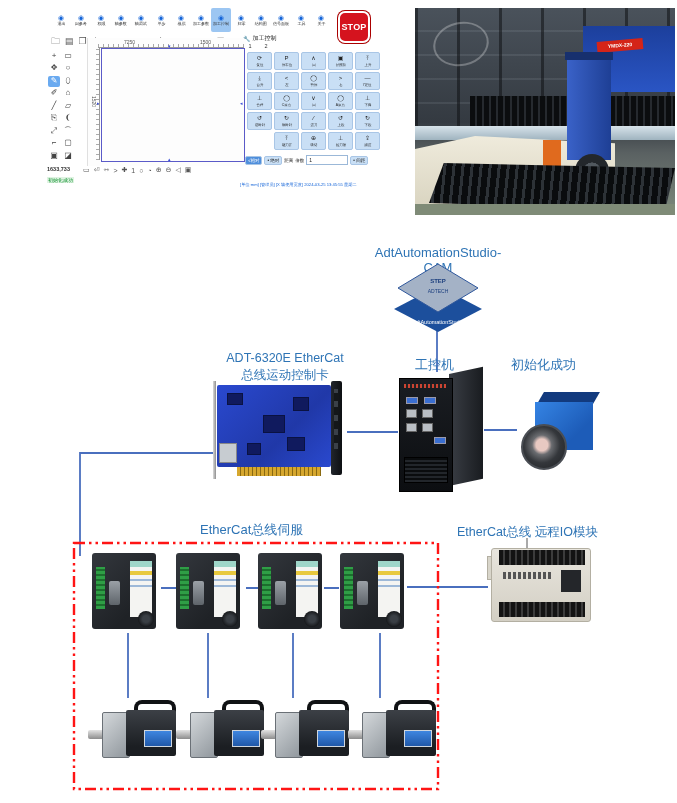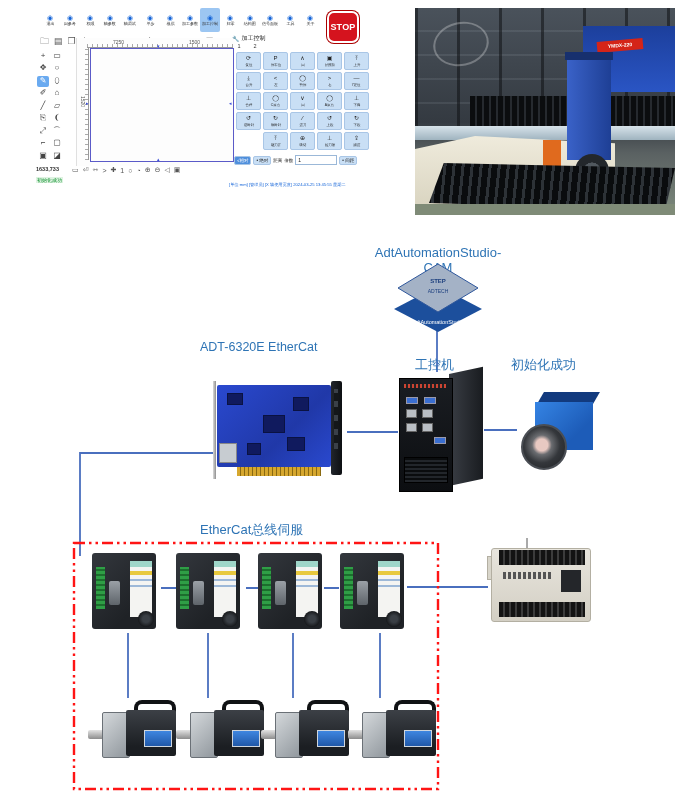--- a/index.html
+++ b/index.html
@@ -1,21 +1,21 @@
 <!DOCTYPE html>
 <html><head>
 <meta charset="utf-8">
 <style>
   html,body{margin:0;padding:0;background:#ffffff;}
   body{font-family:"Liberation Sans",sans-serif;}
   #page{position:relative;width:677px;height:803px;background:#fff;overflow:hidden;}
   .abs{position:absolute;}
 
   
-  #sw{left:36px;top:8px;width:340px;height:190px;background:#fff;}
+  #sw{left:47px;top:8px;width:340px;height:190px;background:#fff;}
   .sw-toolbar-top{left:4px;top:0;width:286px;height:26px;display:flex;}
   .sw-tool-item{width:20px;height:24px;display:flex;flex-direction:column;align-items:center;justify-content:center;border-radius:2px;}
   .sw-tool-item .ticon{font-size:7px;line-height:7px;color:#1565d8;}
   .sw-tool-item .tlabel{font-size:4.5px;line-height:6px;color:#333;white-space:nowrap;transform:scale(.9);}
   .sw-tool-item.active{background:#9cc6f2;}
   #stop-btn{left:291px;top:3px;width:28px;height:28px;background:#d5131e;border-radius:7px;border:2px solid #fff;box-shadow:0 0 0 1px #a00;color:#fff;font-size:9px;font-weight:bold;display:flex;align-items:center;justify-content:center;letter-spacing:.2px;}
   .sw-toolbar-file{left:4px;top:26px;width:230px;height:13px;display:flex;gap:5px;align-items:center;}
   .sw-file-icon{font-size:9px;color:#555;line-height:10px;}
   .sw-draw-tools{left:0;top:42px;width:30px;height:116px;display:grid;grid-template-columns:14px 14px;grid-auto-rows:12.5px;justify-items:center;align-items:center;}
   .sw-draw-icon{font-size:8px;color:#444;line-height:10px;width:12px;height:11px;text-align:center;border-radius:2px;}
@@ -84,21 +84,21 @@
   #column-cap{left:150px;top:44px;width:48px;height:8px;background:#17306e;}
   #orange-block{left:128px;top:132px;width:18px;height:30px;background:#e06a1e;}
   #blade{left:160px;top:146px;width:34px;height:34px;border-radius:50%;background:radial-gradient(circle,#51585e 0 35%,#23272b 36% 100%);}
   #worktable{left:14px;top:152px;width:246px;height:50px;background:repeating-linear-gradient(96deg,#0a0c0e 0 6px,#2d3237 6px 9px);clip-path:polygon(6% 6%,100% 16%,96% 100%,0 86%);}
   #floor{left:0;top:196px;width:260px;height:11px;background:#7f8b77;}
 
   
   .dlabel{color:#2e74b5;font-size:13px;font-weight:500;white-space:nowrap;}
   .dlabel.small{font-size:12.5px;}
   #studio-label{left:363px;top:245px;width:150px;text-align:center;white-space:normal;}
-  #card-label{left:200px;top:339px;width:170px;line-height:17px;}
+  #card-label{left:200px;top:350px;width:170px;text-align:center;line-height:17px;}
   #ipc-label{left:415px;top:356px;}
   #camera-label{left:511px;top:356px;}
   #servo-label{left:200px;top:521px;}
   #io-label{left:457px;top:524px;font-size:12.5px;}
 
   
   
   #card{left:211px;top:381px;width:136px;height:102px;}
   #card .bracket{position:absolute;left:120px;top:0;width:11px;height:94px;background:linear-gradient(90deg,#22262c,#0d0f12);border-radius:2px;}
   #card .bracket:before{content:"";position:absolute;left:3px;top:8px;width:4px;height:60px;background:repeating-linear-gradient(0deg,#3a4048 0 6px,#14171a 6px 14px);}
@@ -431,24 +431,26 @@
     <path d="M161,588 H176 M246,588 H258 M324,588 H339" stroke="#4a6fbe" stroke-width="1.8" fill="none"></path>
     <path d="M407,587 H488" stroke="#4a6fbe" stroke-width="1.8" fill="none"></path>
     <path d="M527,538 V550" stroke="#555" stroke-width="1" fill="none"></path>
     <path d="M128,633 V698 M208,633 V698 M293,633 V698 M380,633 V698" stroke="#4a6fbe" stroke-width="1.8" fill="none"></path>
     <rect x="74" y="543" width="364" height="246" fill="none" stroke="#ff1414" stroke-width="2.4" stroke-dasharray="11 4 2.5 4 2.5 4"></rect>
   </svg>
 
   <div class="abs dlabel" id="studio-label">AdtAutomationStudio-CAM</div>
   <div class="abs dlabel small" id="card-label">
     <div>ADT-6320E EtherCat</div>
+    <div>总线运动控制卡</div>
   </div>
   <div class="abs dlabel" id="ipc-label">工控机</div>
   <div class="abs dlabel" id="camera-label">初始化成功</div>
   <div class="abs dlabel" id="servo-label">EtherCat总线伺服</div>
+  <div class="abs dlabel" id="io-label">EtherCat总线 远程IO模块</div>
 
   <svg class="abs" style="left:392px;top:262px" width="92" height="72" viewBox="0 0 92 72">
     <polygon points="46,24 90,47 46,70 2,47" fill="#1c4f9c"></polygon>
     <polygon points="46,2 86,26 46,50 6,26" fill="#a4b2c6" stroke="#2f579c" stroke-width="1"></polygon>
     <text x="46" y="21" text-anchor="middle" font-size="6" fill="#1c3f7e" font-weight="bold">STEP</text>
     <text x="46" y="31" text-anchor="middle" font-size="5" fill="#1c3f7e">ADTECH</text>
     <text x="46" y="62" text-anchor="middle" font-size="5.5" fill="#ffffff">AdtAutomationStudio</text>
   </svg>
 
   <div id="card" class="abs">

